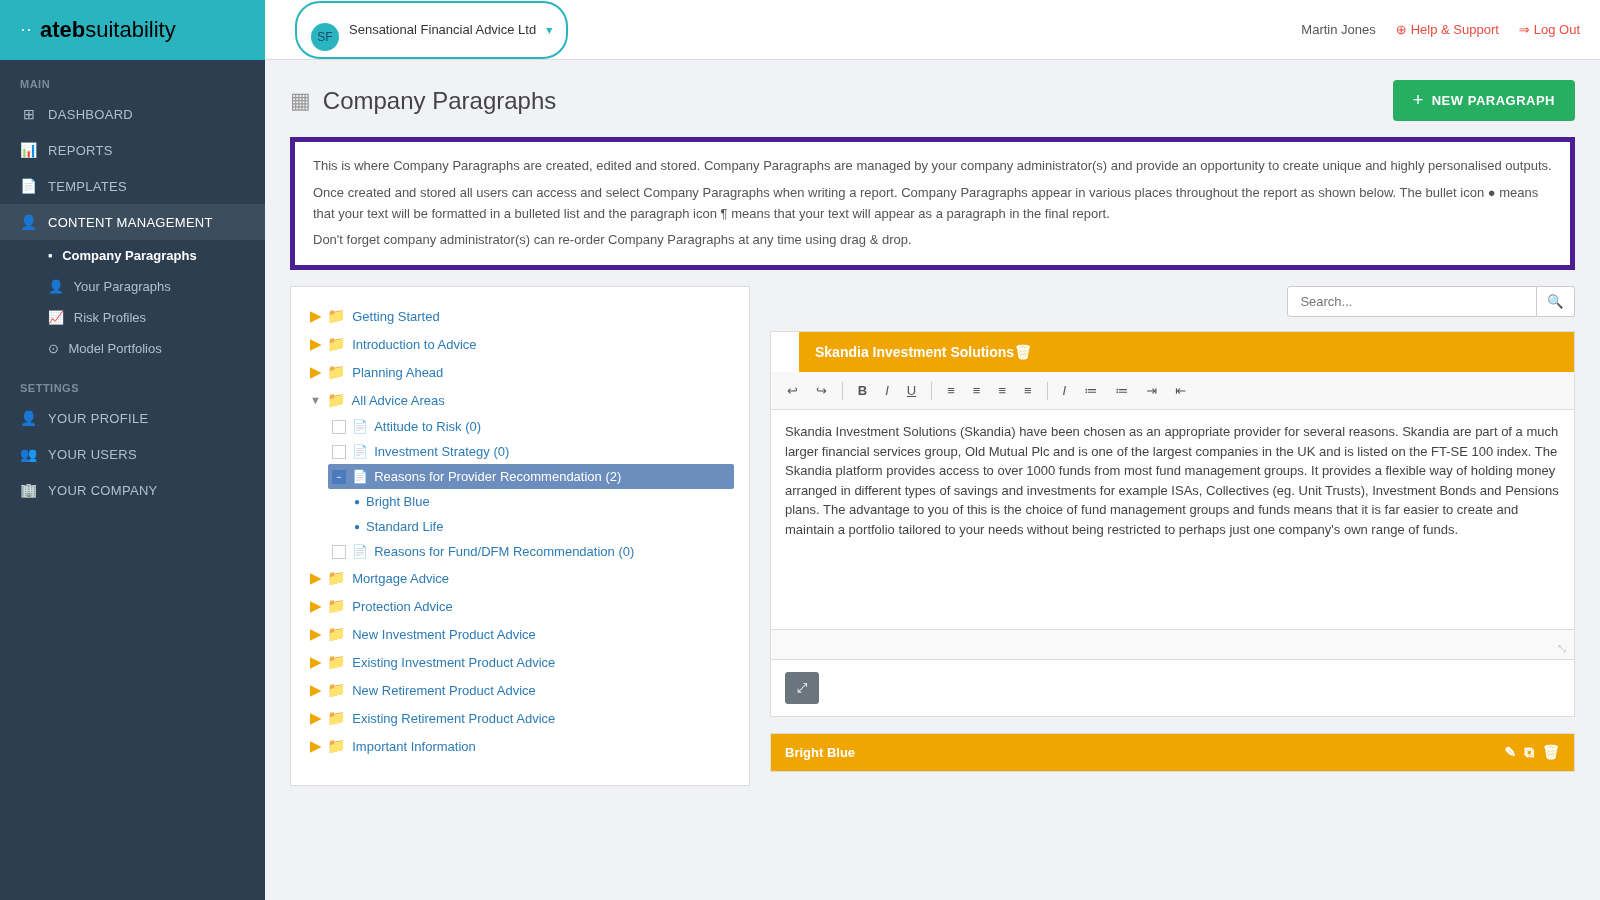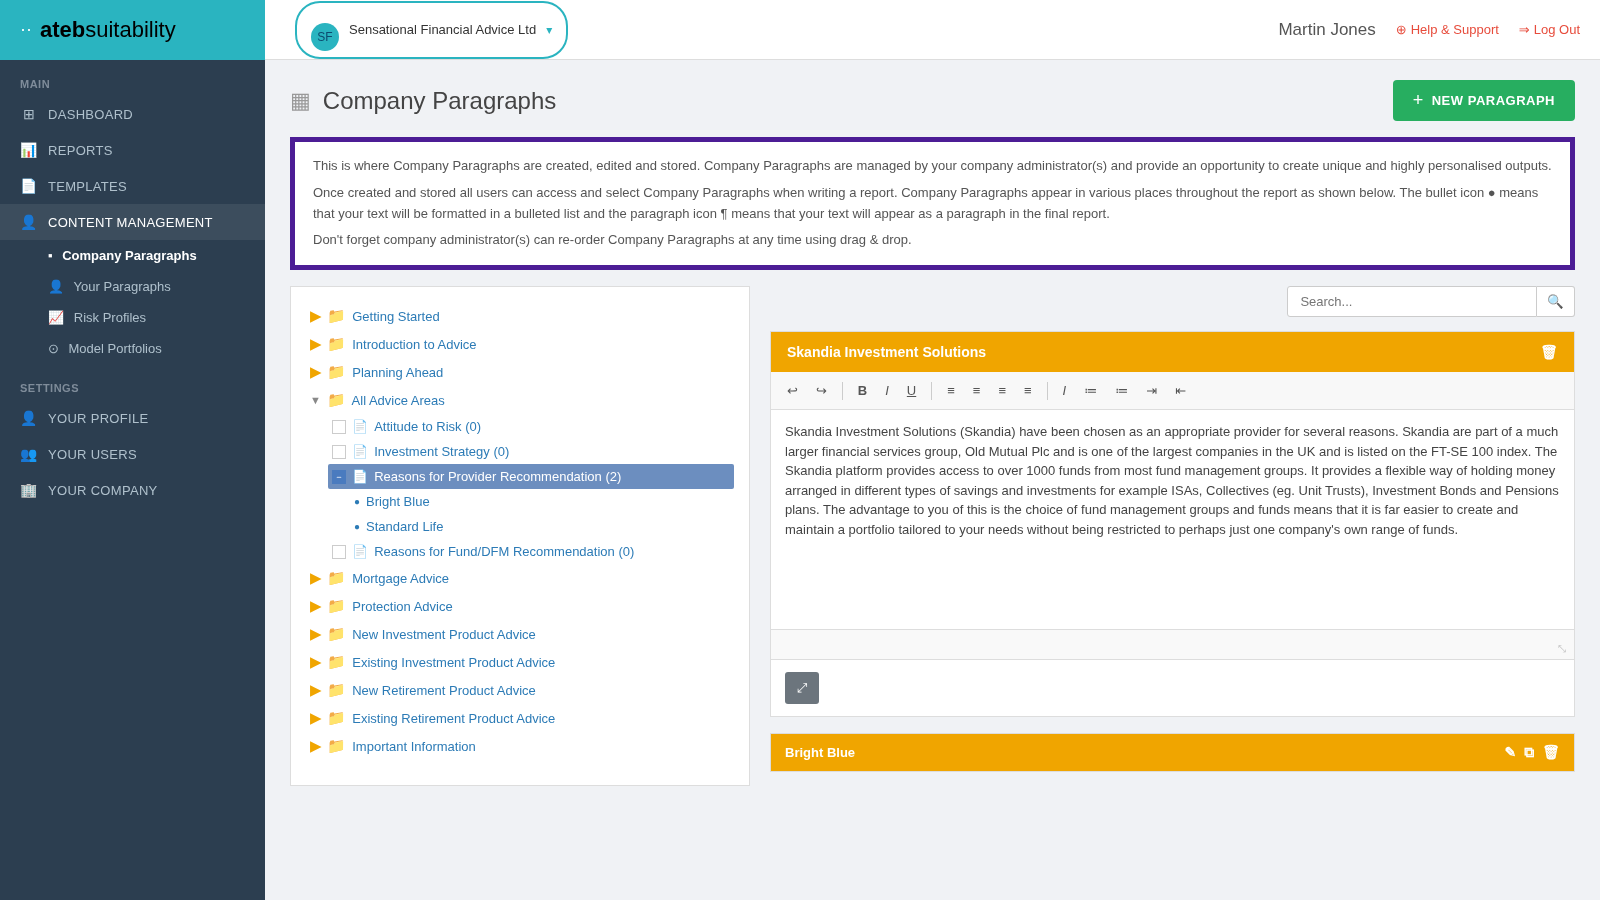--- a/index.html
+++ b/index.html
@@ -48,21 +48,21 @@
       display: flex; align-items: center; justify-content: center;
       color: #0c4a6e; font-size: 12px; margin-top: 14px;
     }
     .company-name { color: #333; font-size: 13px; font-weight: 500; }
     .company-chevron { color: #2ab4c0; font-size: 12px; }
     .header-right {
       display: flex;
       align-items: center;
       gap: 20px;
     }
-    .header-user { color: #555; font-size: 17px; }
+    .header-user { color: #555; font-size: 13px; }
     .header-link { color: #e74c3c; font-size: 13px; cursor: pointer; display: flex; align-items: center; gap: 4px; }
 
     
     .main-layout {
       display: flex;
       flex: 1;
       overflow: hidden;
     }
 
     
@@ -225,21 +225,21 @@
       overflow: hidden;
     }
     .editor-card-header {
       background: #f0a500;
       color: #fff;
       padding: 12px 16px;
       font-size: 14px;
       font-weight: 600;
       display: flex;
       align-items: center;
-      justify-content: space-between;
+      margin-left: 28px;
     }
     .editor-toolbar {
       background: #f8f8f8;
       border-bottom: 1px solid #ddd;
       padding: 8px 10px;
       display: flex;
       align-items: center;
       gap: 6px;
       flex-wrap: wrap;
     }

